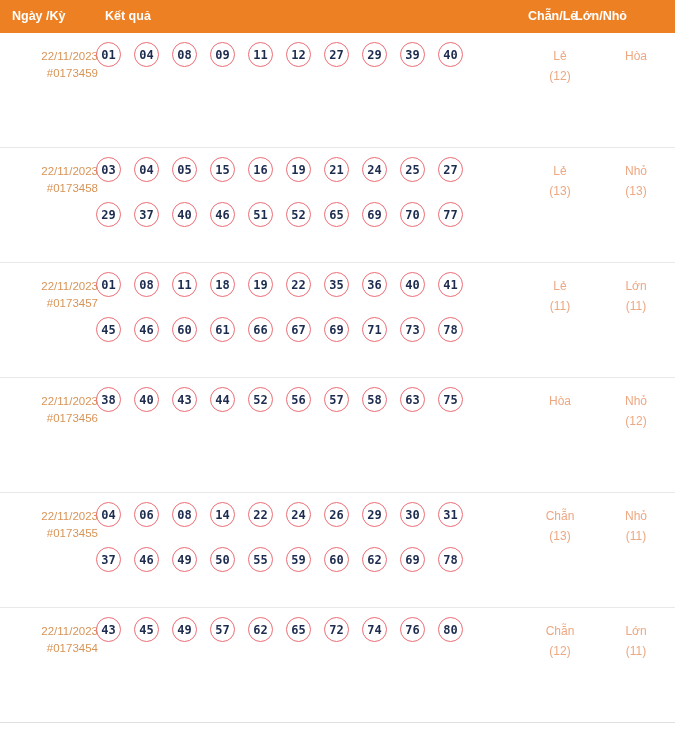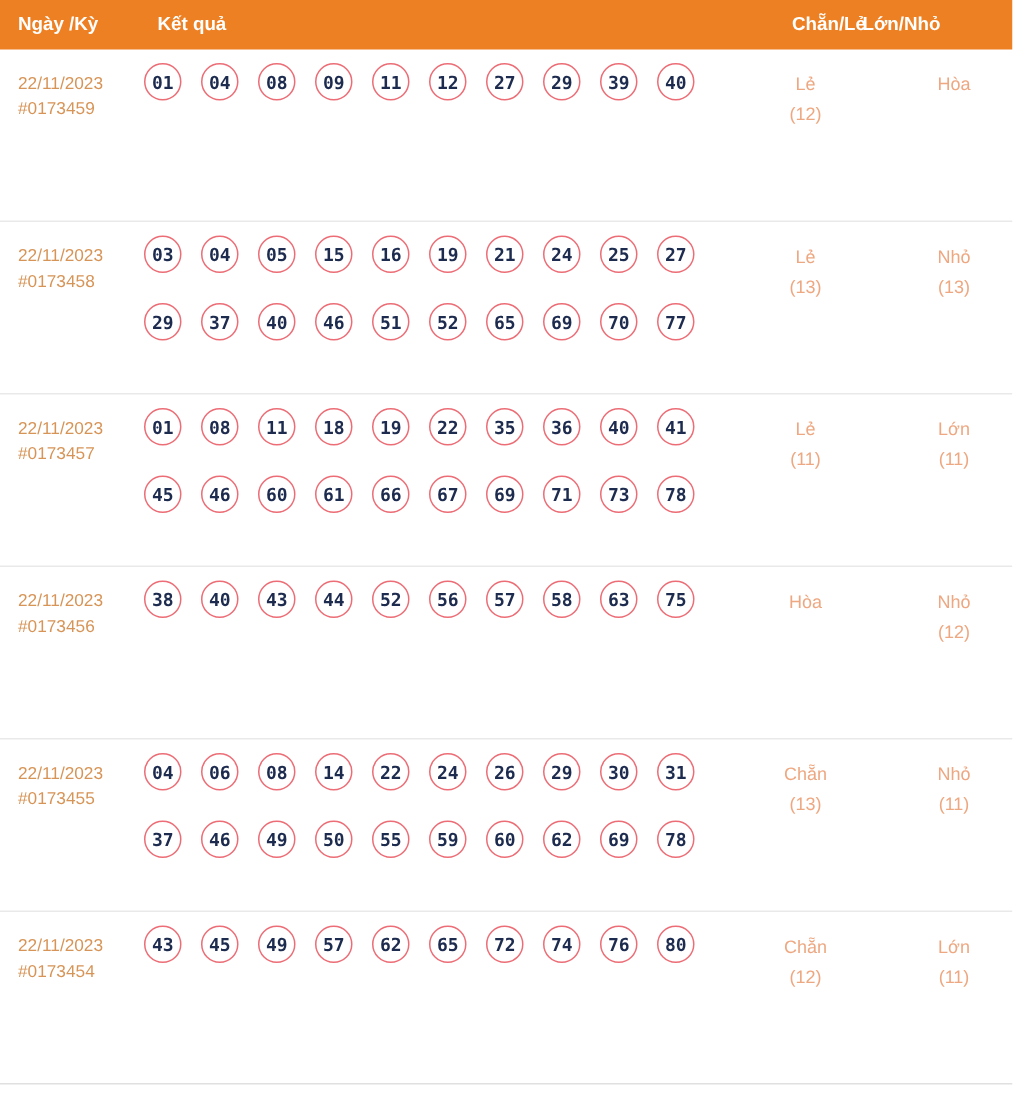--- a/index.html
+++ b/index.html
@@ -51,20 +51,21 @@
   .row:last-child { border-bottom: 1px solid #e0e0e0; }
 
   .cell-date {
     position: absolute;
     left: 12px;
     top: 15px;
     width: 86px;
     color: #d79457;
     font-size: 11.5px;
     line-height: 16.5px;
+    text-align: right;
   }
   .date-line { display: block; }
 
   .cell-result {
     position: absolute;
     left: 96px;
     top: 9px;
     width: 400px;
   }
   .ball-row {
@@ -92,21 +93,21 @@
 
   .cell-oddeven, .cell-bigsmall {
     position: absolute;
     top: 13px;
     width: 60px;
     text-align: center;
     color: #eda882;
     font-size: 12px;
     line-height: 20px;
   }
-  .cell-oddeven  { left: 507px; }
+  .cell-oddeven  { left: 530px; }
   .cell-bigsmall { left: 606px; }
   .val-main  { display: block; }
   .val-count { display: block; }
   .val-count:empty { display: none; }
 </style>
 </head>
 <body>
 
 <div class="table">
 

